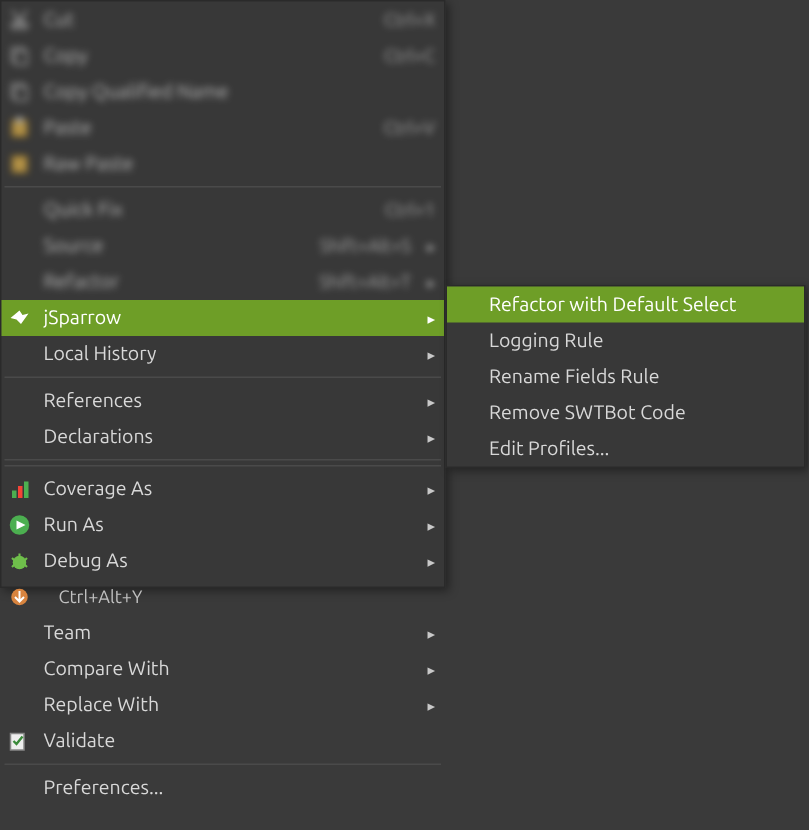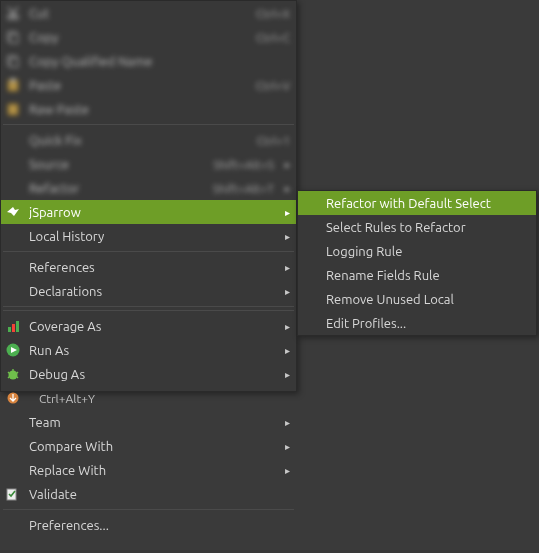--- a/index.html
+++ b/index.html
@@ -277,31 +277,27 @@
   </div>
 </div>
 
 <div class="menu sub">
   <div class="row sub-highlight">
     <span class="spacer-icon"></span>
     <span class="label">Refactor with Default Select</span>
   </div>
   <div class="row">
     <span class="spacer-icon"></span>
-    <span class="label">Select Rules to Refactor</span>
-  </div>
-  <div class="row">
-    <span class="spacer-icon"></span>
     <span class="label">Logging Rule</span>
   </div>
   <div class="row">
     <span class="spacer-icon"></span>
     <span class="label">Rename Fields Rule</span>
   </div>
   <div class="row">
     <span class="spacer-icon"></span>
-    <span class="label">Remove Unused Local</span>
+    <span class="label">Remove SWTBot Code</span>
   </div>
   <div class="row">
     <span class="spacer-icon"></span>
     <span class="label">Edit Profiles...</span>
   </div>
 </div>
 
 </body></html>

